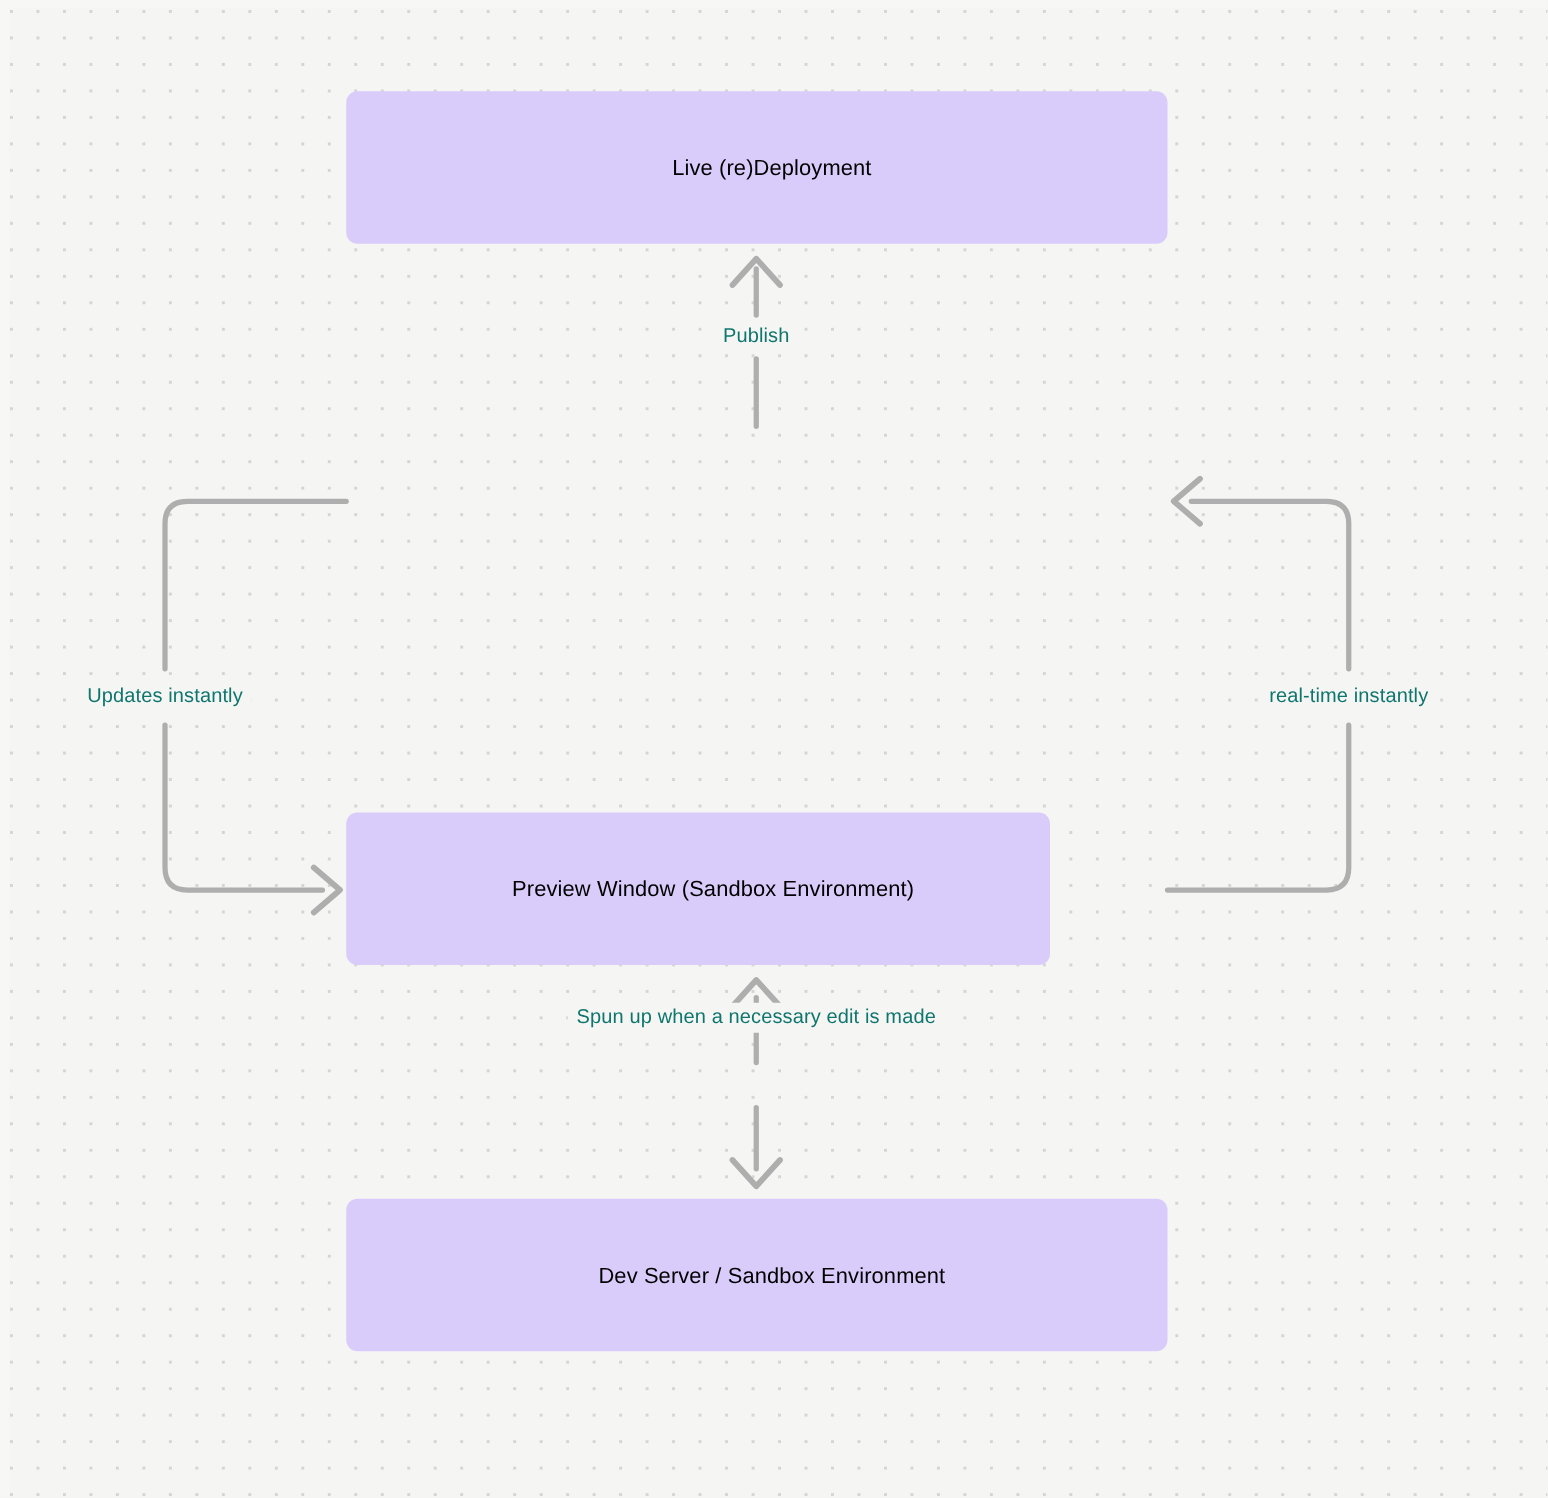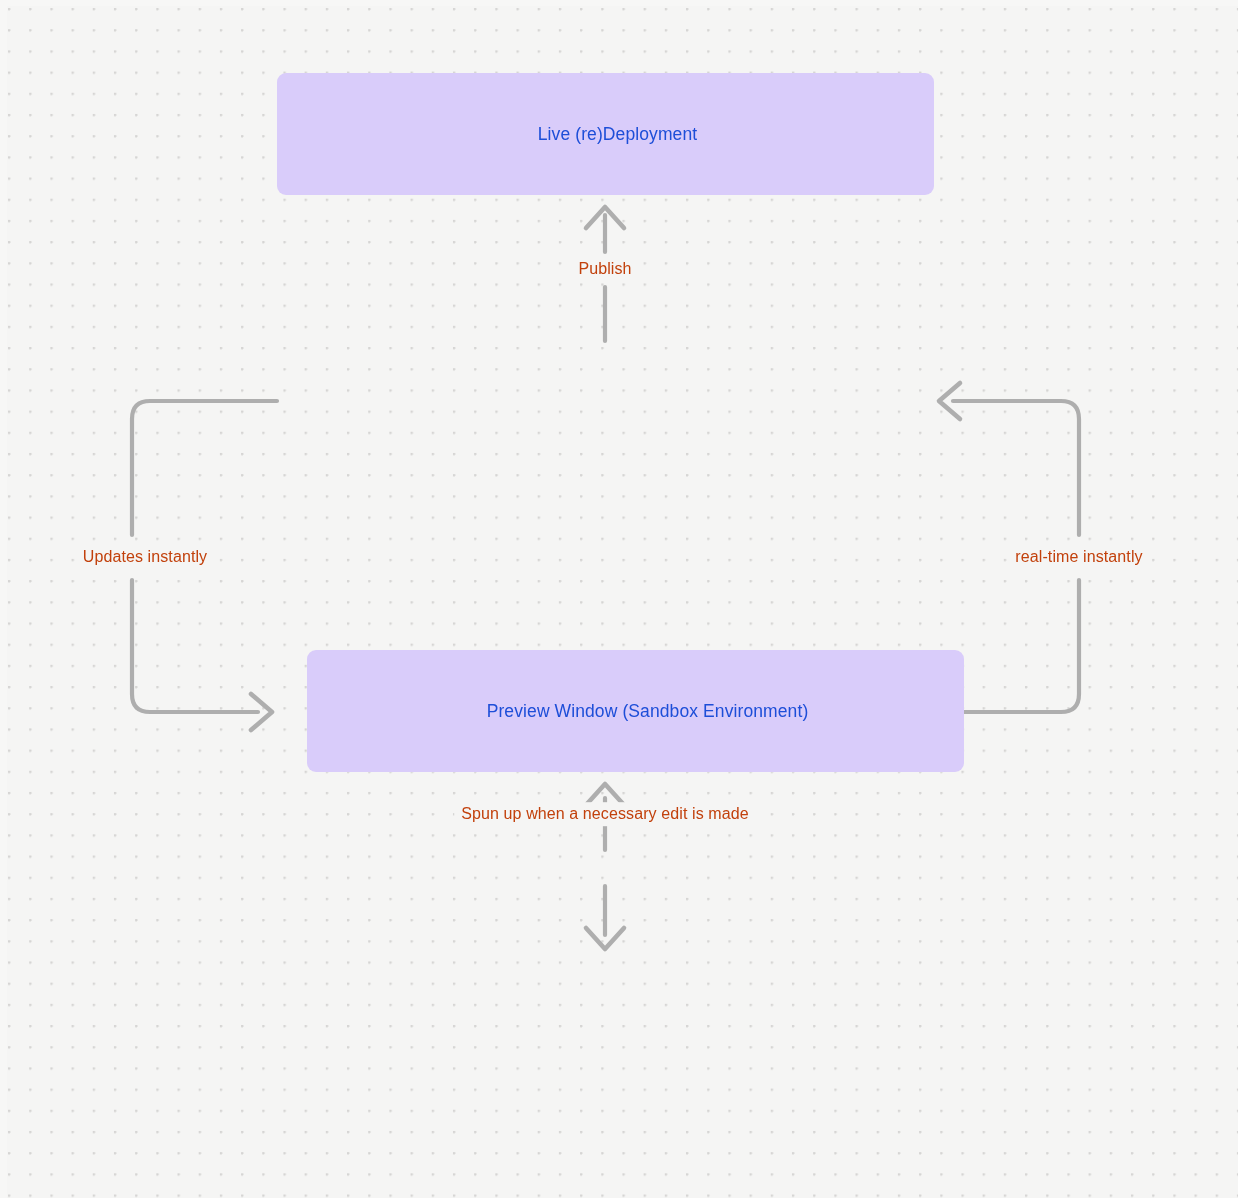--- a/index.html
+++ b/index.html
@@ -48,33 +48,33 @@
   }
 
   .node {
     position: absolute;
     box-sizing: border-box;
     background: #d9ccfa;
     border-radius: 9px;
     display: flex;
     align-items: center;
     justify-content: center;
-    color: #1d4ed8;
+    color: #000000;
     font-size: 17.5px;
     font-family: "Liberation Sans", sans-serif;
     letter-spacing: 0.1px;
     white-space: nowrap;
     padding-left: 24px;
   }
 
   .edge-label {
     position: absolute;
     transform: translate(-50%, -50%);
     background: #f5f5f4;
-    color: #c2410c;
+    color: #0f766e;
     font-size: 16px;
     font-family: "Liberation Sans", sans-serif;
     line-height: 1.1;
     padding: 3px 7px;
     white-space: nowrap;
     letter-spacing: 0.1px;
   }
 </style>
 </head>
 <body>
@@ -124,26 +124,29 @@
       <path d="M 586 928 L 605 949 L 624 928" stroke="#aeaeae" stroke-width="4.6" fill="none" stroke-linecap="round" stroke-linejoin="round"></path>
     </g>
 
   </svg>
 
   <div class="node" style="left:277px; top:73px; width:657px; height:122px;">
     <span>Live (re)Deployment</span>
   </div>
 
 
-  <div class="node" style="left:277px; top:650px; width:657px; height:122px;margin-left:30px;">
+  <div class="node" style="left:277px; top:650px; width:563px; height:122px;">
     <span>Preview Window (Sandbox Environment)</span>
   </div>
 
+  <div class="node" style="left:277px; top:959px; width:657px; height:122px;">
+    <span>Dev Server / Sandbox Environment</span>
+  </div>
 
   <div class="edge-label" style="left:605px; top:269px;">Publish</div>
 
-  <div class="edge-label" style="left:132px; top:557px;margin-left:13px;">Updates instantly</div>
+  <div class="edge-label" style="left:132px; top:557px;">Updates instantly</div>
 
   <div class="edge-label" style="left:1079px; top:557px;">real-time instantly</div>
 
   <div class="edge-label" style="left:605px; top:814px;">Spun up when a necessary edit is made</div>
 
 </div>
 
 </body></html>

